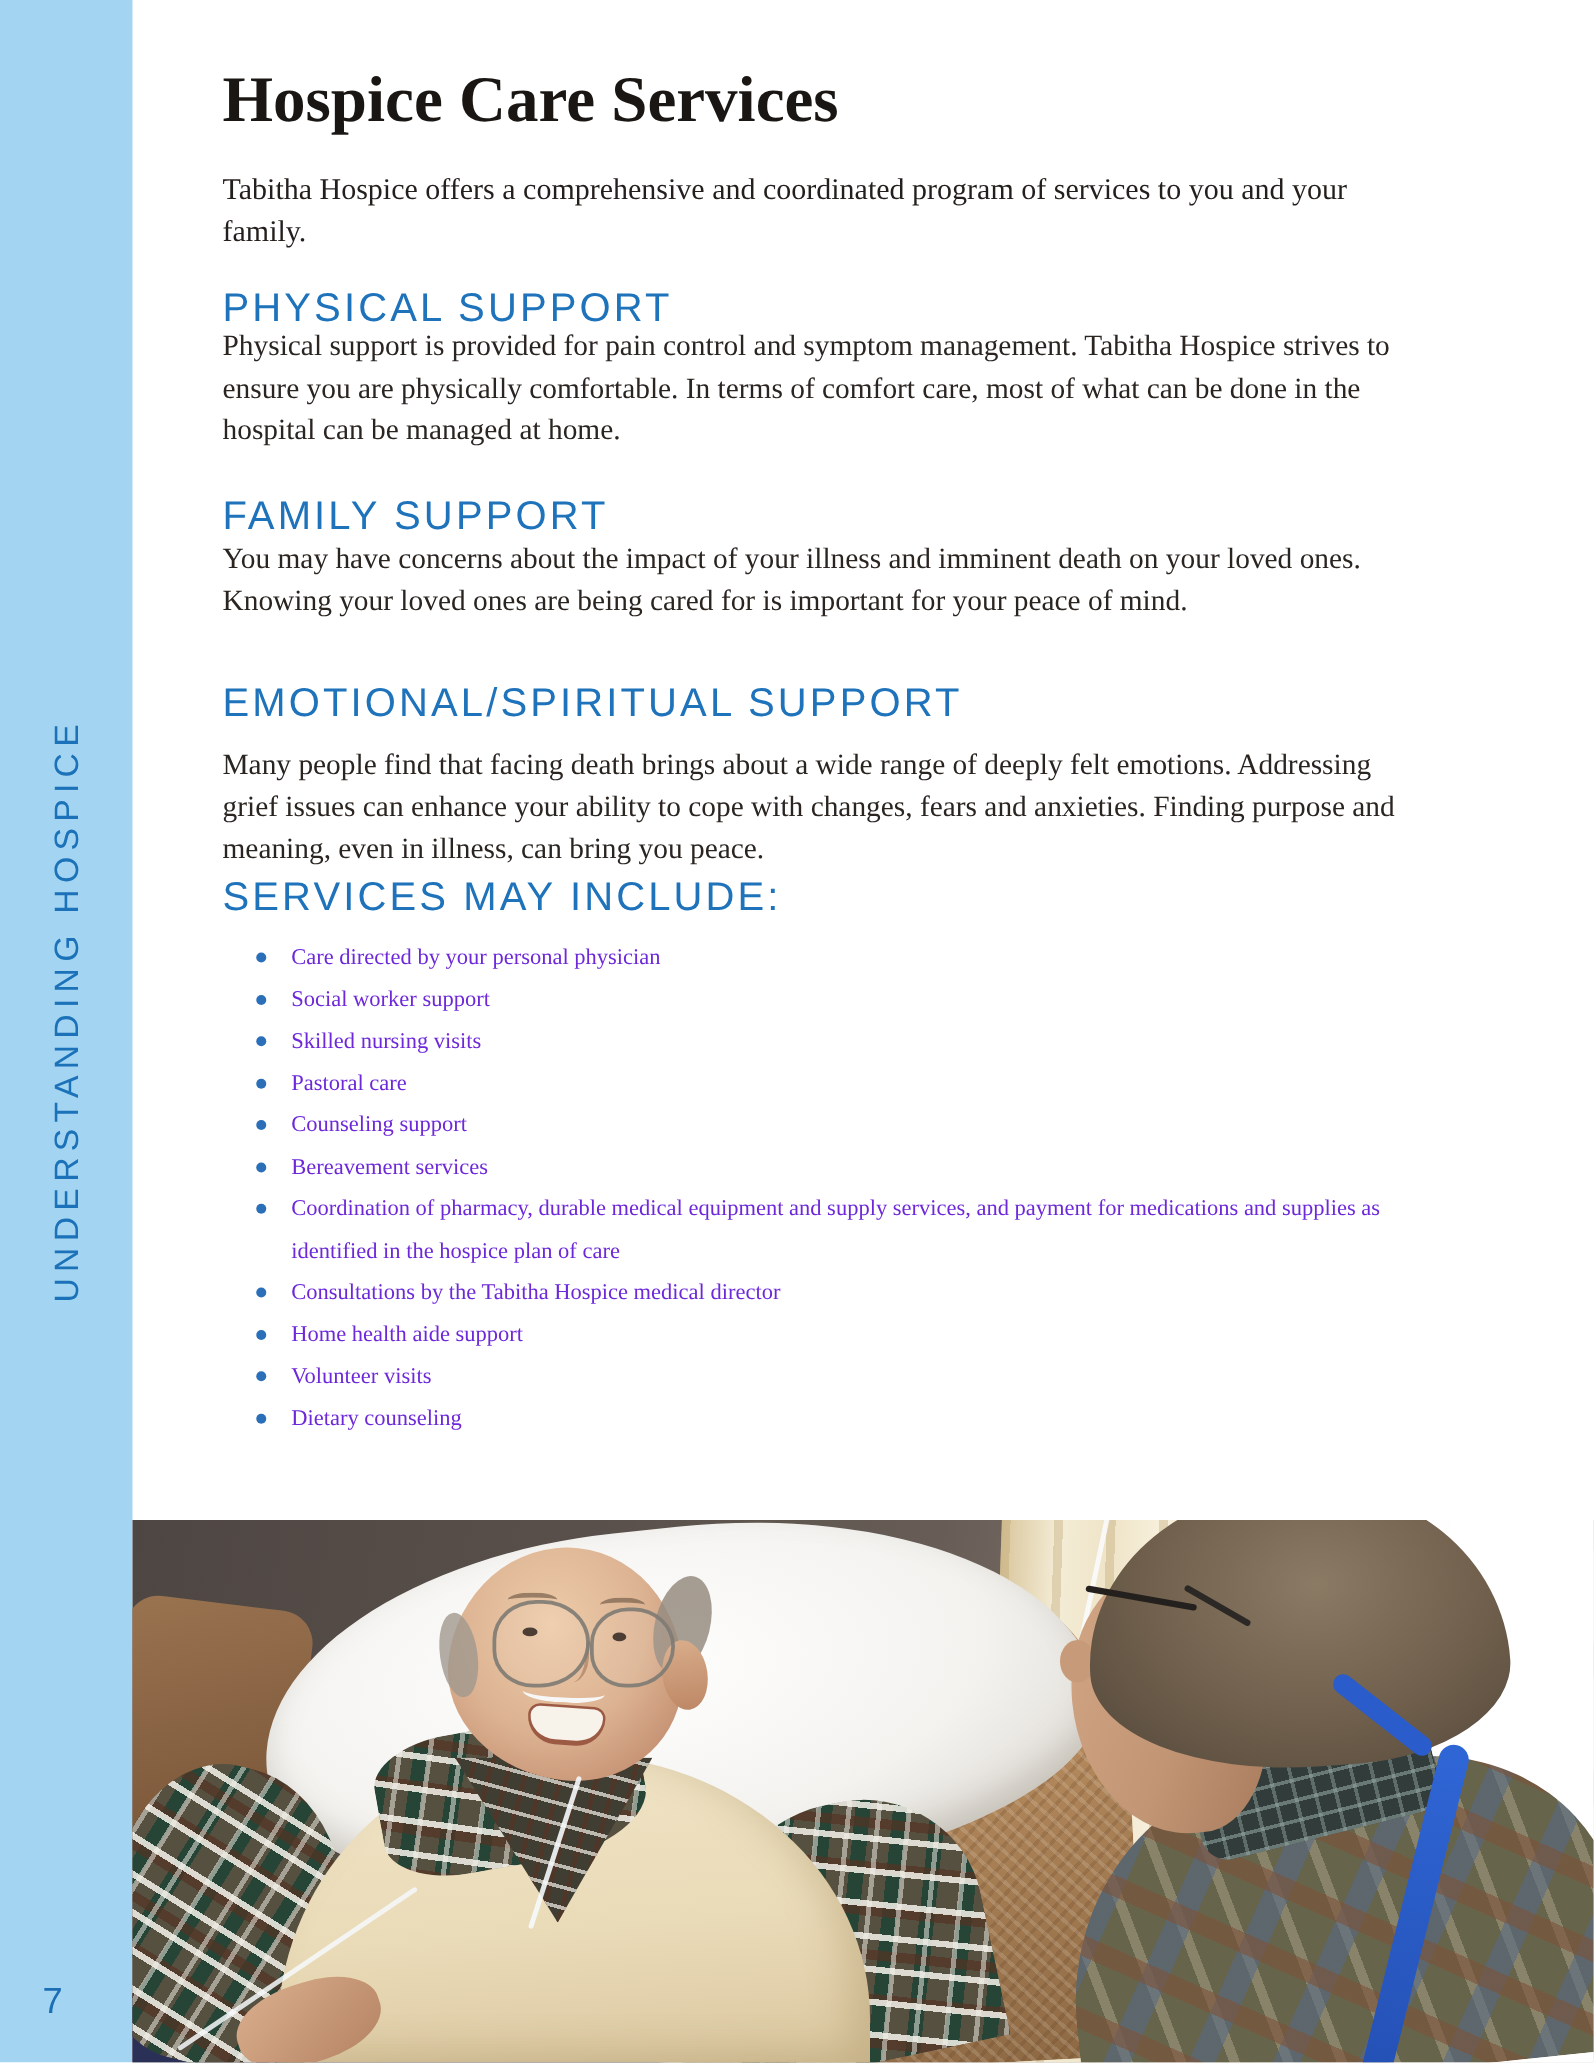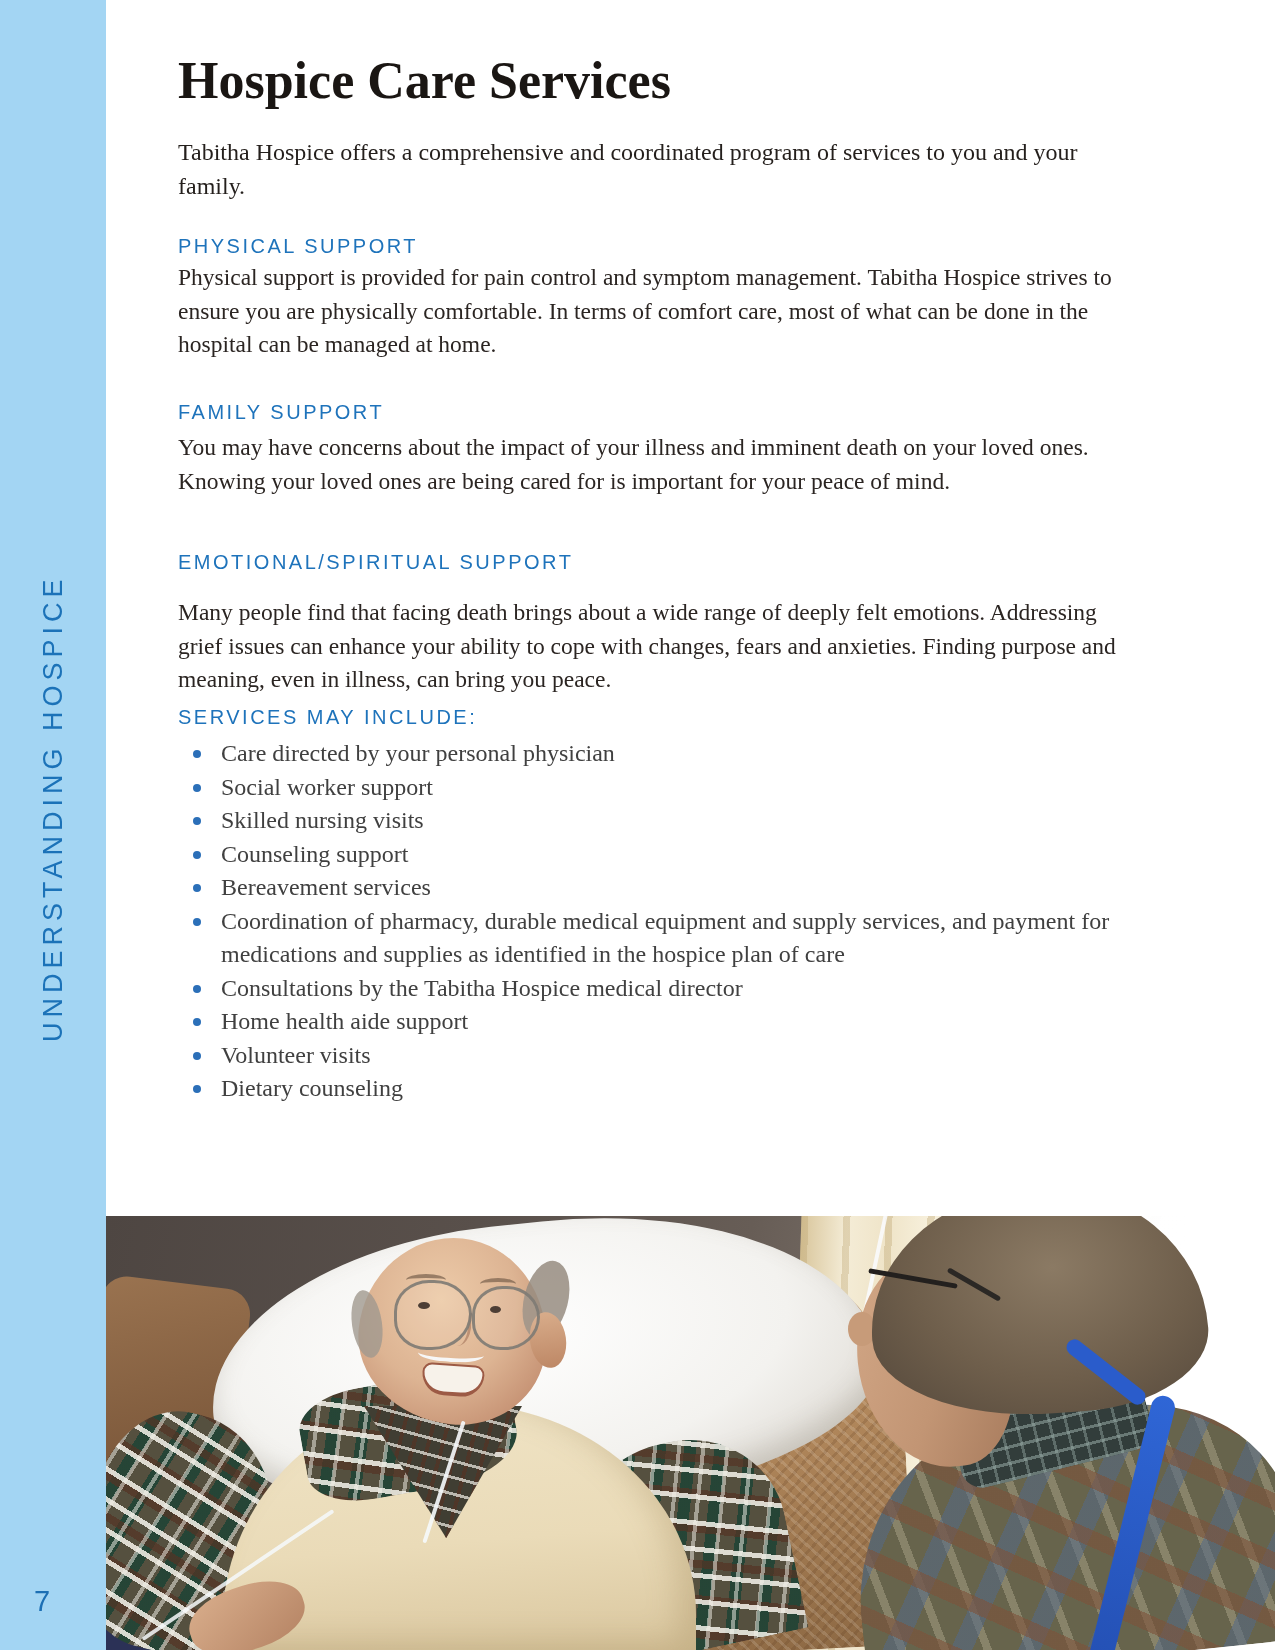--- a/index.html
+++ b/index.html
@@ -26,33 +26,33 @@
   .title{
     position:absolute;left:0;top:52px;margin:0;font-family:"Liberation Serif",serif;
     font-weight:bold;font-size:52px;line-height:1.1;color:#1A1613;letter-spacing:0px;
   }
   .intro{
     position:absolute;left:0;top:136px;margin:0;width:960px;
     font-size:24px;line-height:33.5px;color:#241f1c;
   }
   .sec-h{
     position:absolute;left:0;margin:0;font-family:"Liberation Sans",sans-serif;
-    font-weight:normal;font-size:20px;line-height:30px;letter-spacing:2.5px;color:#1E73BB;
+    font-weight:normal;font-size:32px;line-height:30px;letter-spacing:2.5px;color:#1E73BB;
   }
   .sec-p{
     position:absolute;left:0;margin:0;width:960px;
     font-size:23.5px;line-height:33.5px;color:#2B2522;
   }
   .h-physical{top:231px}  .p-physical{top:261px}
   .h-family{top:397px}    .p-family{top:431px}
   .h-emotional{top:547px} .p-emotional{top:596px}
   .h-services{top:702px}
   .svc-list{
-    position:absolute;left:0;top:733px;margin:4px;padding:0;list-style:none;width:960px;
-    font-size:24px;line-height:33.5px;color:#404040;
+    position:absolute;left:0;top:733px;margin:16px;padding:0;list-style:none;width:960px;
+    font-size:18px;line-height:33.5px;color:#6d28d9;
   }
   .svc-list li{position:relative;padding-left:39px;margin:0;}
   .svc-list li::before{
     content:"";position:absolute;left:11px;top:13px;width:8px;height:8px;border-radius:50%;
     background:#2B6FB8;
   }
   .li-wrap{max-width:905px;}
 
   
   .photo{
@@ -219,20 +219,21 @@
     <p class="sec-p p-family">You may have concerns about the impact of your illness and imminent death on your loved ones. Knowing your loved ones are being cared for is important for your peace of mind.</p>
 
     <h2 class="sec-h h-emotional">EMOTIONAL/SPIRITUAL SUPPORT</h2>
     <p class="sec-p p-emotional">Many people find that facing death brings about a wide range of deeply felt emotions. Addressing grief issues can enhance your ability to cope with changes, fears and anxieties. Finding purpose and meaning, even in illness, can bring you peace.</p>
 
     <h2 class="sec-h h-services">SERVICES MAY INCLUDE:</h2>
     <ul class="svc-list">
       <li>Care directed by your personal physician</li>
       <li>Social worker support</li>
       <li>Skilled nursing visits</li>
+      <li>Pastoral care</li>
       <li>Counseling support</li>
       <li>Bereavement services</li>
       <li class="li-wrap">Coordination of pharmacy, durable medical equipment and supply services, and payment for medications and supplies as identified in the hospice plan of care</li>
       <li>Consultations by the Tabitha Hospice medical director</li>
       <li>Home health aide support</li>
       <li>Volunteer visits</li>
       <li>Dietary counseling</li>
     </ul>
   </main>
 

